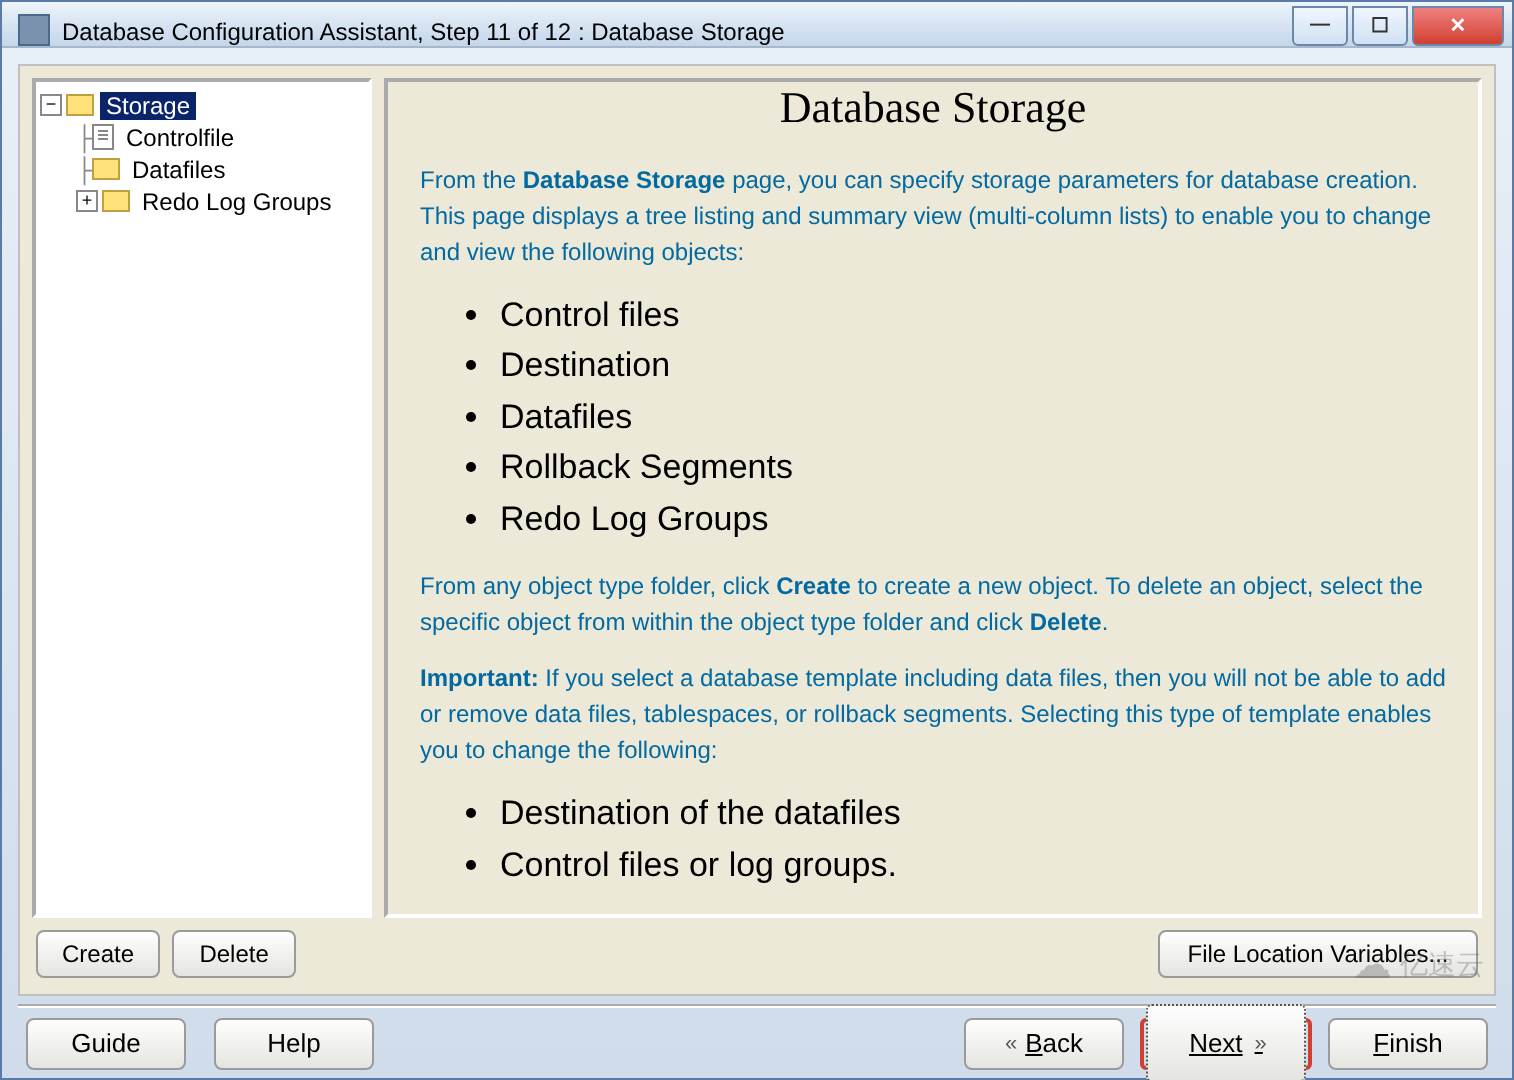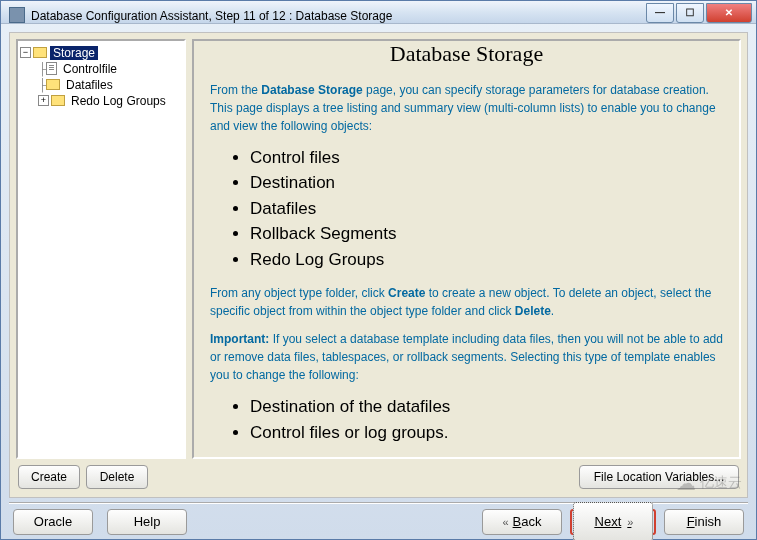--- a/index.html
+++ b/index.html
@@ -118,21 +118,21 @@
       <button class="btn" style="min-width:160px">
         <span>File Location Variables...</span>
       </button>
     </div>
   </div>
 
   <div class="hr"></div>
 
   <div class="footer">
     <div class="footer-left">
-      <button class="nav-btn">Oracle</button>
+      <button class="nav-btn">Guide</button>
       <button class="nav-btn">Help</button>
     </div>
     <div class="footer-right">
       <button class="nav-btn">
         <span class="chev">«</span>
         <span><u>B</u><span>ack</span></span>
       </button>
       <div class="nav-btn highlighted-wrap">
         <div class="inner">
           <span><u>N</u><span>ext</span></span>

